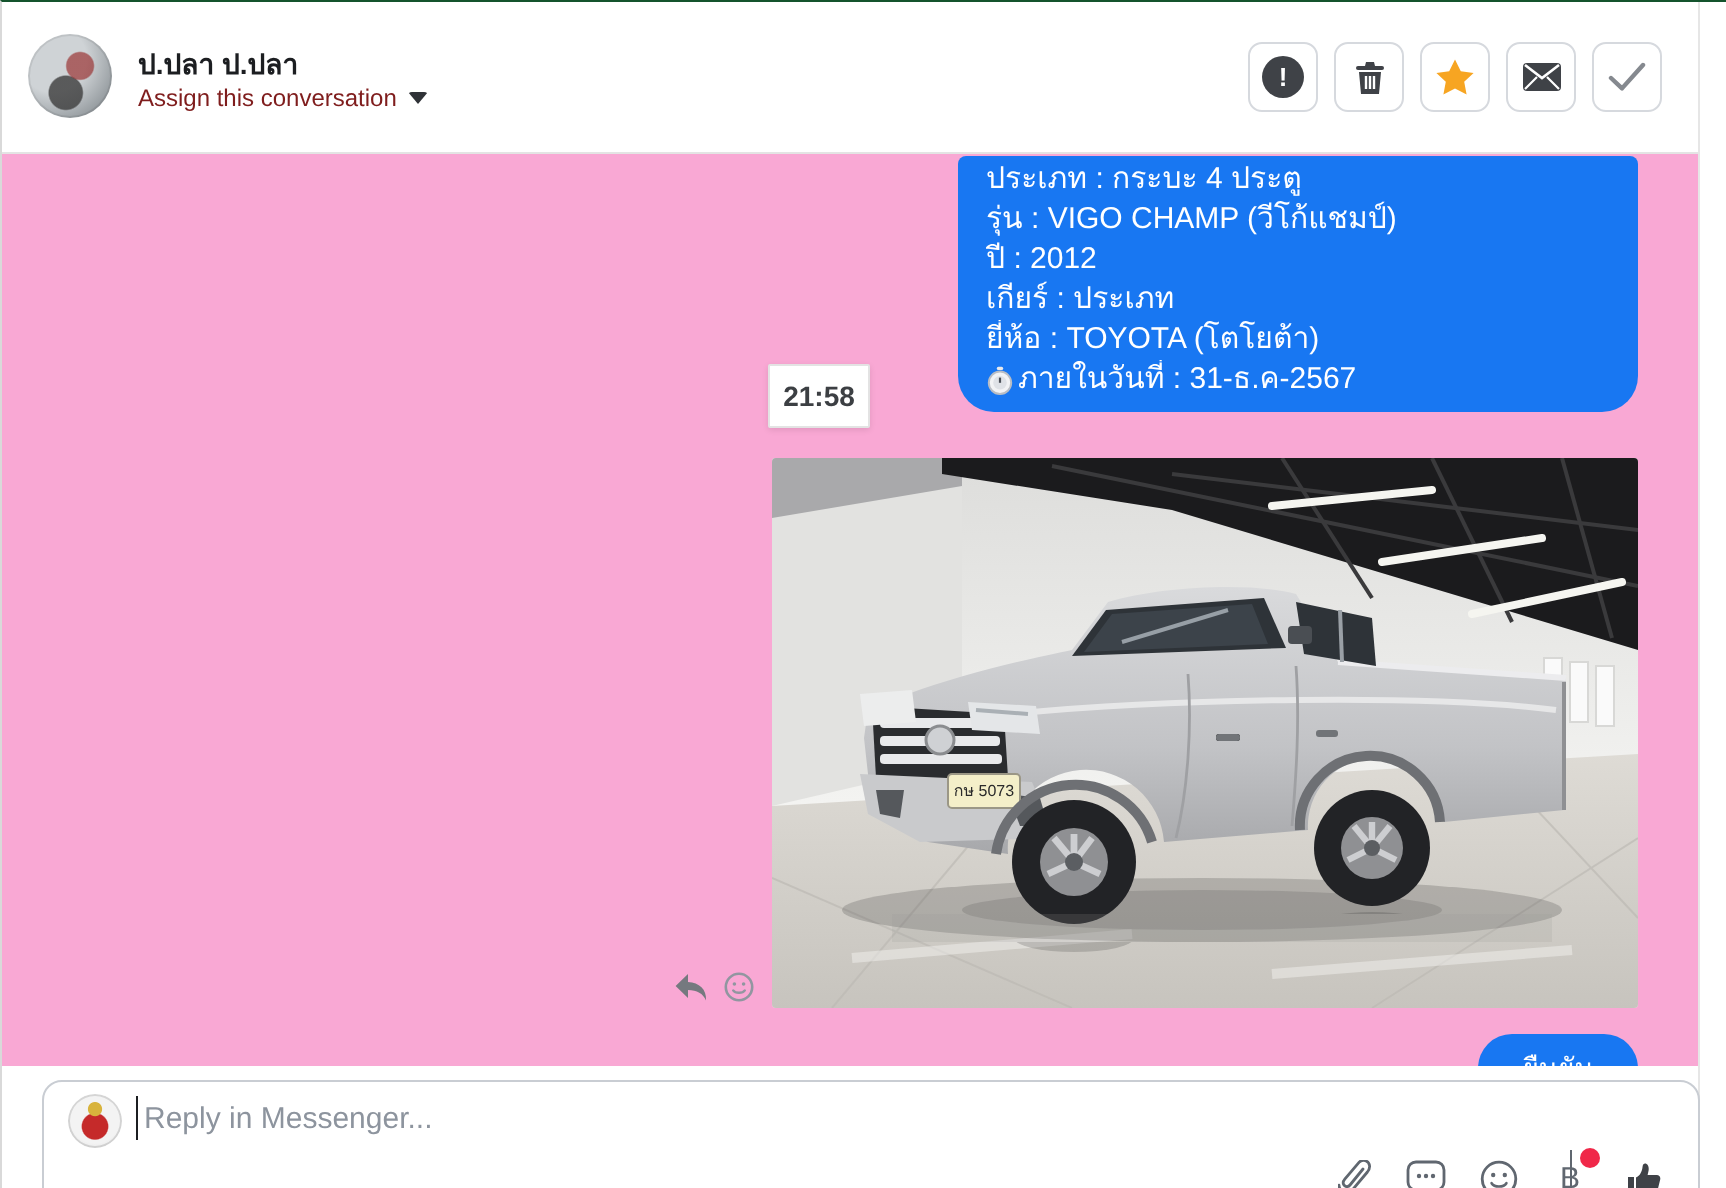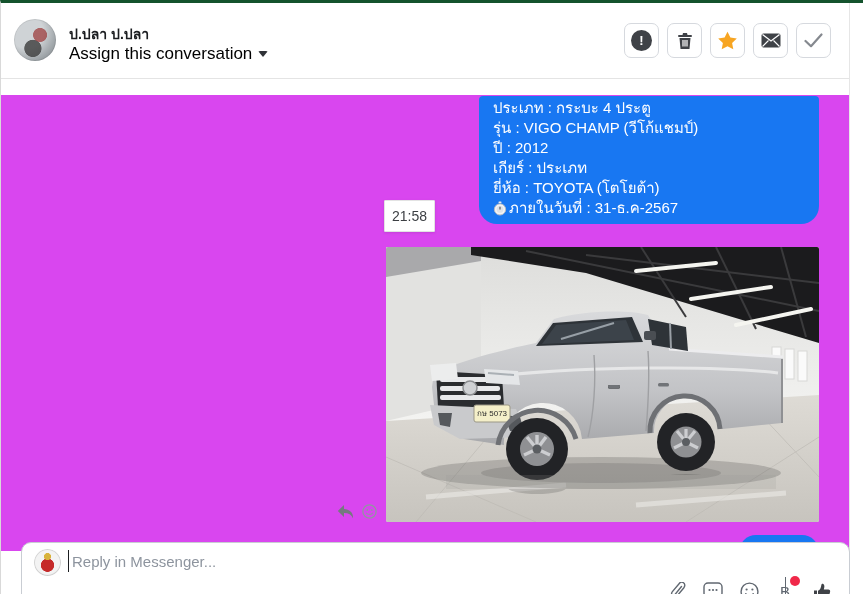--- a/index.html
+++ b/index.html
@@ -1,63 +1,63 @@
 <!DOCTYPE html>
 <html><head>
 <meta charset="utf-8">
 <style>
   * { margin:0; padding:0; box-sizing:border-box; }
   html,body { background:#fff; }
   body { font-family:"Liberation Sans","DejaVu Sans",sans-serif; }
   .page {
     position:relative; width:863px; height:594px; background:#fff;
-    border-top:3px solid #14532d; border-left:1px solid #d9d9d9;
+    border-top:1px solid #14532d; border-left:1px solid #d9d9d9;
     overflow:hidden;
   }
   .right-edge { position:absolute; top:0; bottom:0; left:848px; width:1px; background:#e6e6e6; }
 
   
   .chat-header { position:absolute; top:0; left:0; width:848px; height:76px; background:#fff; border-bottom:1px solid #e4e4e4; }
   .contact-avatar {
     position:absolute; left:13px; top:16px; width:42px; height:42px; border-radius:50%;
     background:
       radial-gradient(circle at 62% 38%, rgba(150,40,40,.65) 0 18%, transparent 20%),
       radial-gradient(circle at 45% 70%, rgba(60,60,60,.8) 0 22%, transparent 24%),
       radial-gradient(circle at 30% 30%, #cfd3d6 0 40%, #9aa0a4 75%, #6f7579 100%);
     box-shadow: inset 0 0 0 1px rgba(0,0,0,.08);
   }
   .contact-name { position:absolute; left:68px; top:20px; font-size:14px; font-weight:bold; color:#1c1e21; }
   .assign-row { position:absolute; left:68px; top:41px; display:flex; align-items:center; gap:6px; cursor:pointer; }
-  .assign-label { font-size:17px; color:#000000; }
+  .assign-label { font-size:12px; color:#7f1d1d; }
   .chevron-down { width:0; height:0; border-left:5px solid transparent; border-right:5px solid transparent; border-top:6px solid #2f3237; border-radius:2px; }
 
   .header-actions { position:absolute; top:20px; left:623px; display:flex; gap:8px; }
   .hbtn {
     width:35px; height:35px; border:1px solid #d6d9de; border-radius:7px; background:#fff;
     display:flex; align-items:center; justify-content:center; cursor:pointer;
   }
   .excl-circle { width:21px; height:21px; border-radius:50%; background:#3f4247; color:#fff; font-size:13px; font-weight:bold; display:flex; align-items:center; justify-content:center; }
 
   
-  .message-area { position:absolute; top:76px; left:0; width:848px; height:456px; background:#d946ef; overflow:hidden;margin-top:16px; }
+  .message-area { position:absolute; top:76px; left:0; width:848px; height:456px; background:#f9a8d4; overflow:hidden; }
 
   .msg-bubble {
     position:absolute; left:478px; top:1px; width:340px;
     background:#1877f2; color:#fff; font-size:15px; line-height:20px;
     padding:2px 14px 6px 14px; border-radius:4px 4px 18px 18px;
   }
   .bubble-line { white-space:nowrap; overflow:hidden; }
   .deadline-row { display:flex; align-items:center; gap:2px; }
 
   .timestamp-chip {
     position:absolute; left:383px; top:105px; width:51px; height:32px;
     background:#fff; border:1px solid #e3e3e3; border-radius:1px;
     box-shadow:0 1px 3px rgba(0,0,0,.10);
     display:flex; align-items:center; justify-content:center;
-    font-size:14px; color:#3c3f43;
+    font-size:14px; color:#3c3f43;font-weight:bold;
   }
 
   .attachment-photo {
     position:absolute; left:385px; top:152px; width:433px; height:275px;
     border-radius:2px; overflow:hidden; cursor:pointer; background:#e8e8e6;
   }
 
   .hover-actions { position:absolute; left:336px; top:409px; display:flex; gap:8px; align-items:center; }
 
   .quick-reply-button {

